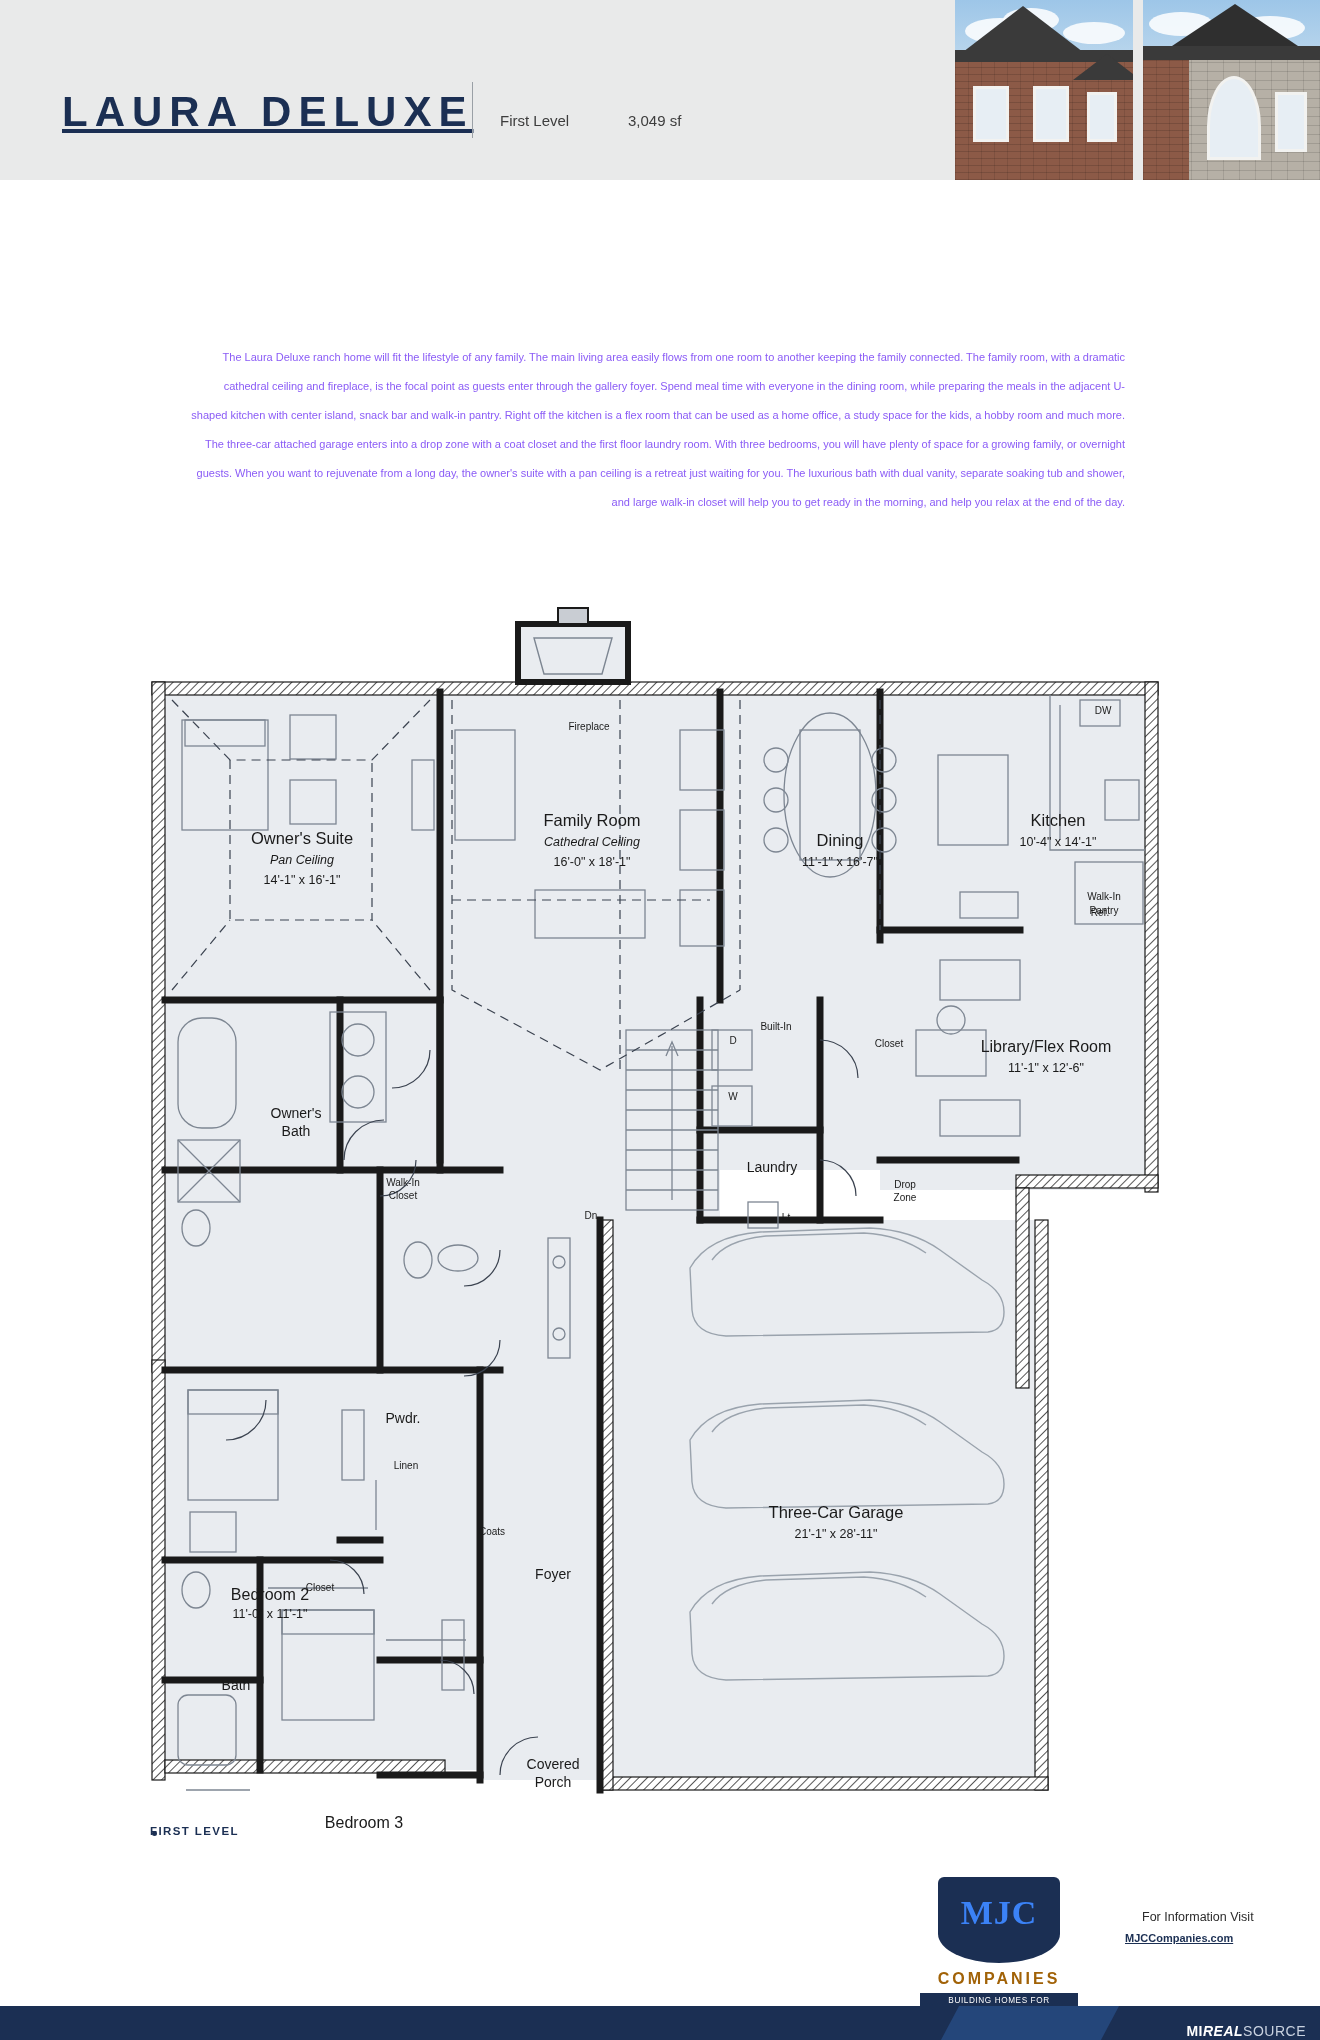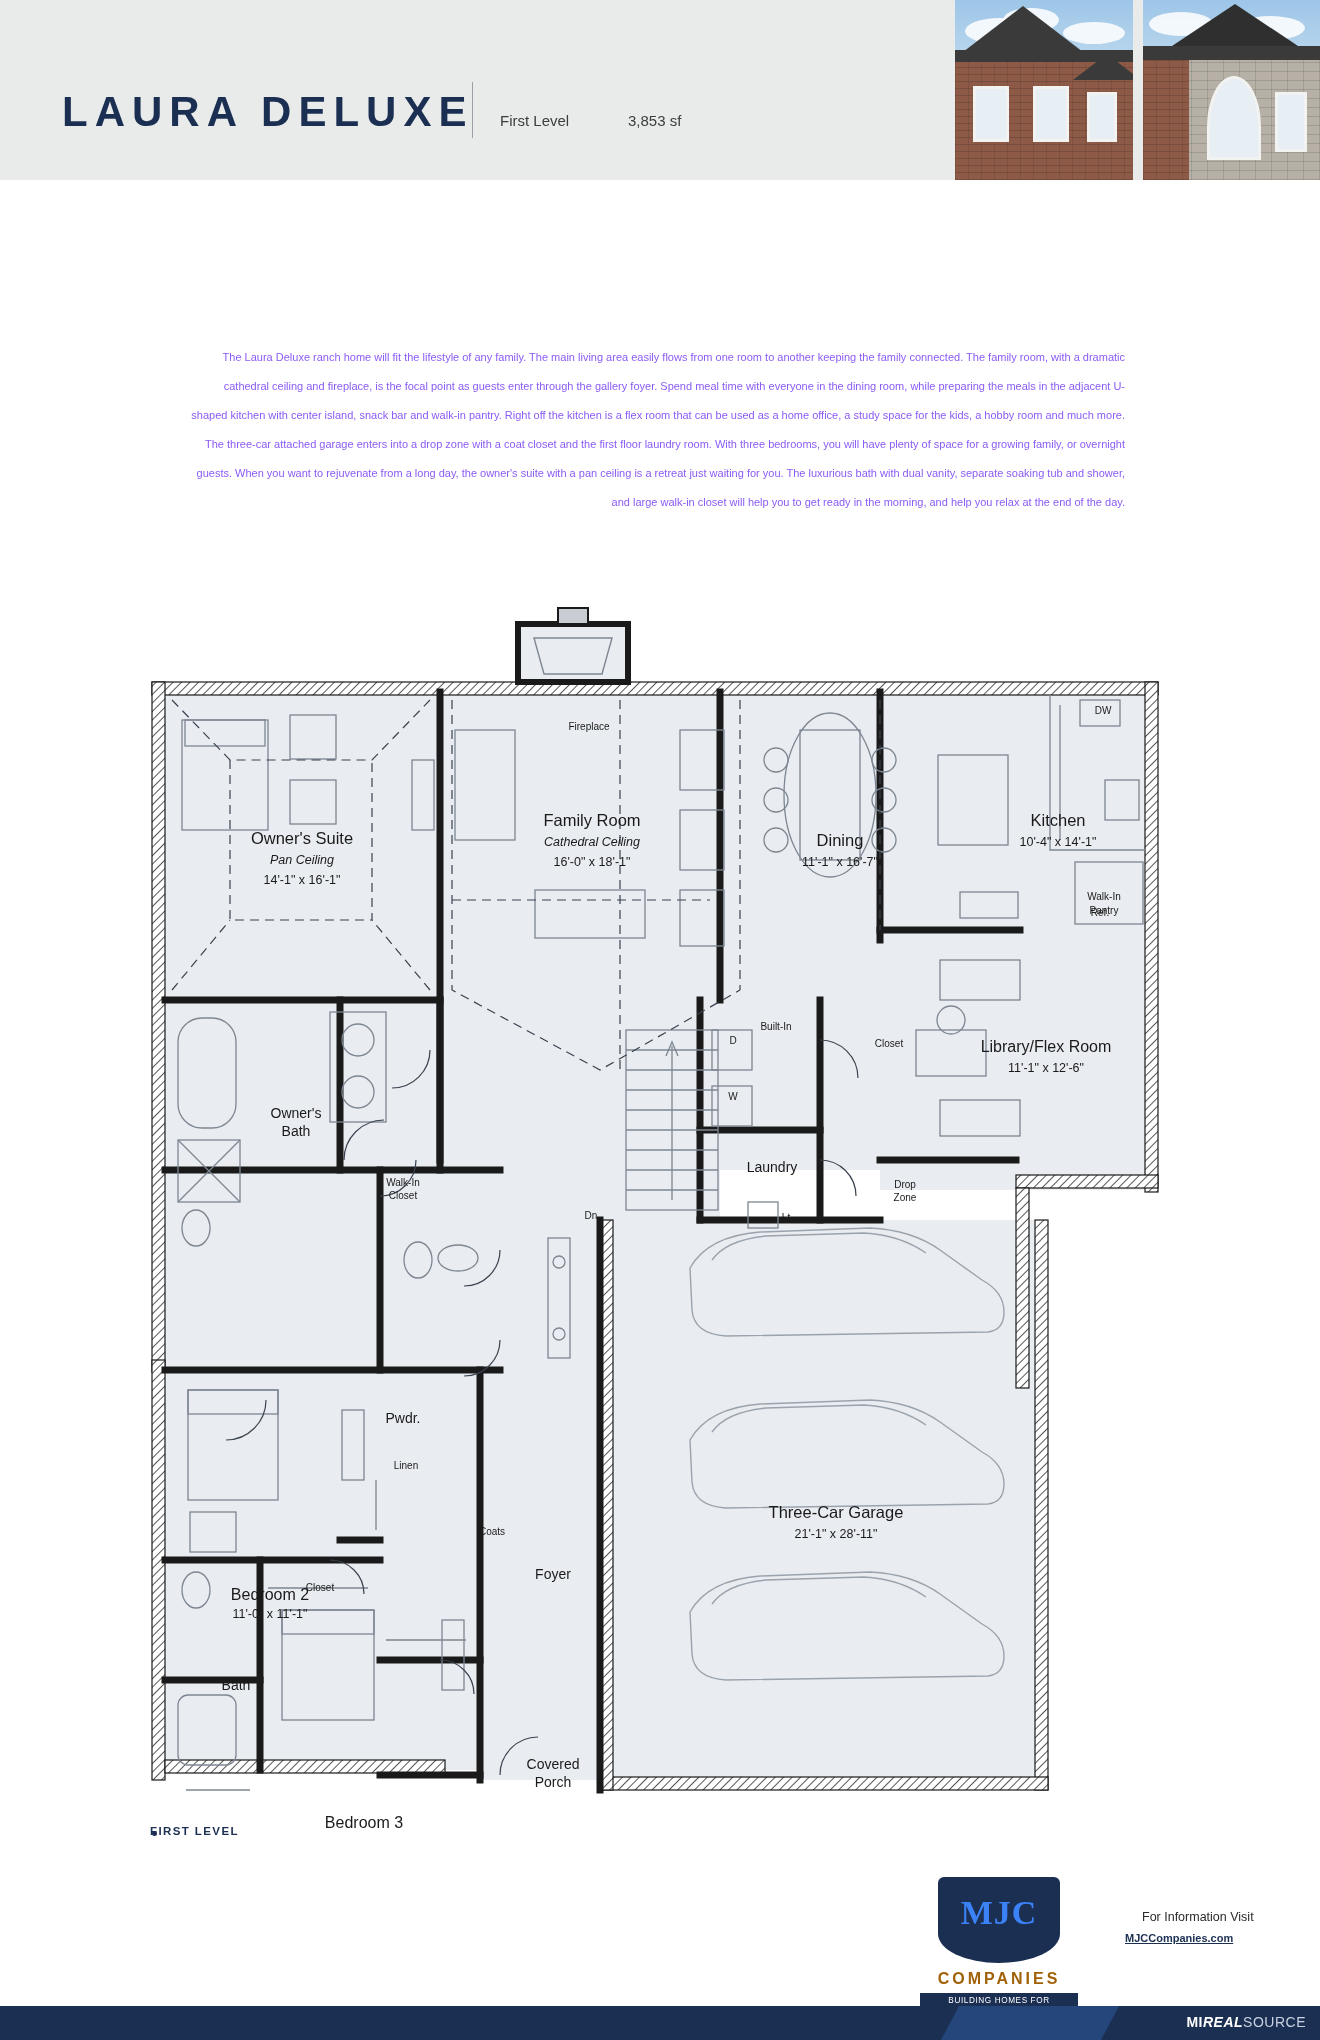--- a/index.html
+++ b/index.html
@@ -23,20 +23,21 @@
     background: #e9eaea;
   }
   .header-title {
     position: absolute;
     left: 62px; top: 88px;
     font-size: 42px;
     font-weight: bold;
     letter-spacing: 7px;
     color: #1b2f53;
     font-family: "Liberation Sans", sans-serif;
+    text-decoration: underline;
   }
   .header-divider {
     position: absolute;
     left: 472px; top: 82px;
     width: 1px; height: 56px;
     background: #9aa0a6;
   }
   .header-level {
     position: absolute;
     left: 500px; top: 112px;
@@ -196,21 +197,21 @@
 
   
   .footer {
     position: absolute;
     left: 0; bottom: 0;
     width: 1320px; height: 34px;
     background: #1b2f53;
   }
   .footer-brand {
     position: absolute;
-    right: 14px; top: 8px;
+    right: 14px; top: 17px;
     color: #ffffff;
     font-size: 14px;
     letter-spacing: 0.5px;
     text-align: right;
   }
   .footer-brand .mi { font-weight: bold; }
   .footer-brand .real { font-style: italic; font-weight: bold; }
   .footer-brand .source { font-weight: normal; color: #c9d2e0; }
   .footer-swoosh {
     position: absolute;
@@ -220,21 +221,21 @@
     transform: skewX(-28deg);
   }
 </style>
 </head>
 <body>
 
 <div class="header">
   <div class="header-title">LAURA DELUXE</div>
   <div class="header-divider"></div>
   <div class="header-level">First Level</div>
-  <div class="header-sf">3,853 sf</div>
+  <div class="header-sf">3,049 sf</div>
 
   <div class="photo photo-1">
     <div class="sky"></div>
     <div class="cloud" style="left:10px; top:18px; width:70px; height:26px;"></div>
     <div class="cloud" style="left:48px; top:8px; width:56px; height:24px;"></div>
     <div class="cloud" style="left:108px; top:22px; width:62px; height:22px;"></div>
     <div class="roof-tri" style="left:8px; top:6px; border-width:0 60px 46px 60px; border-color: transparent transparent #3a3a3a transparent;"></div>
     <div class="roof" style="left:0px; top:50px; width:178px; height:14px;"></div>
     <div class="brick" style="left:0px; top:62px; width:178px; height:118px;"></div>
     <div class="window-unit" style="left:18px; top:86px; width:36px; height:56px;"></div>

